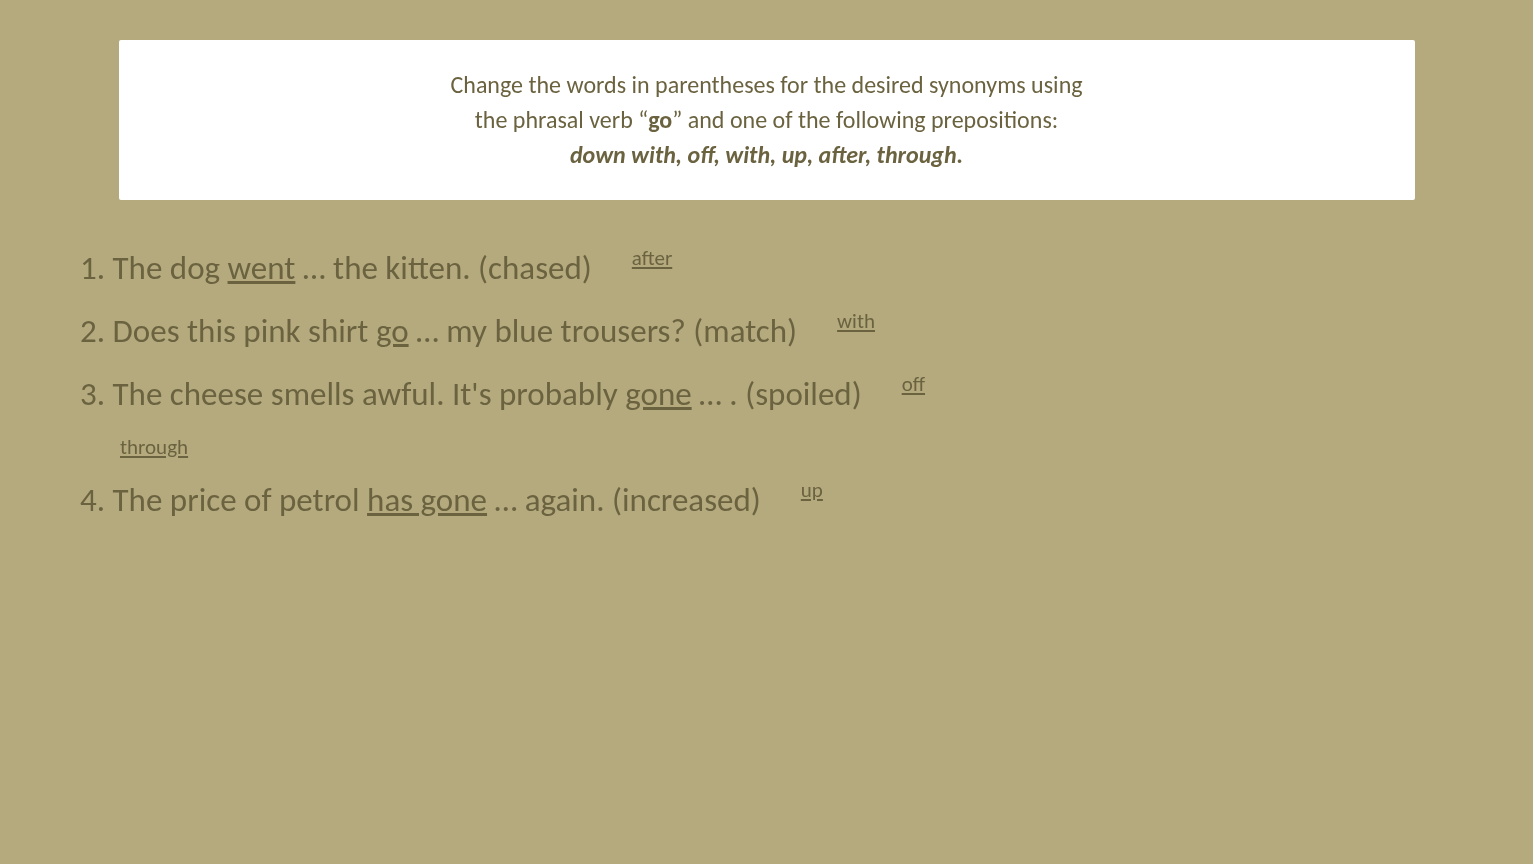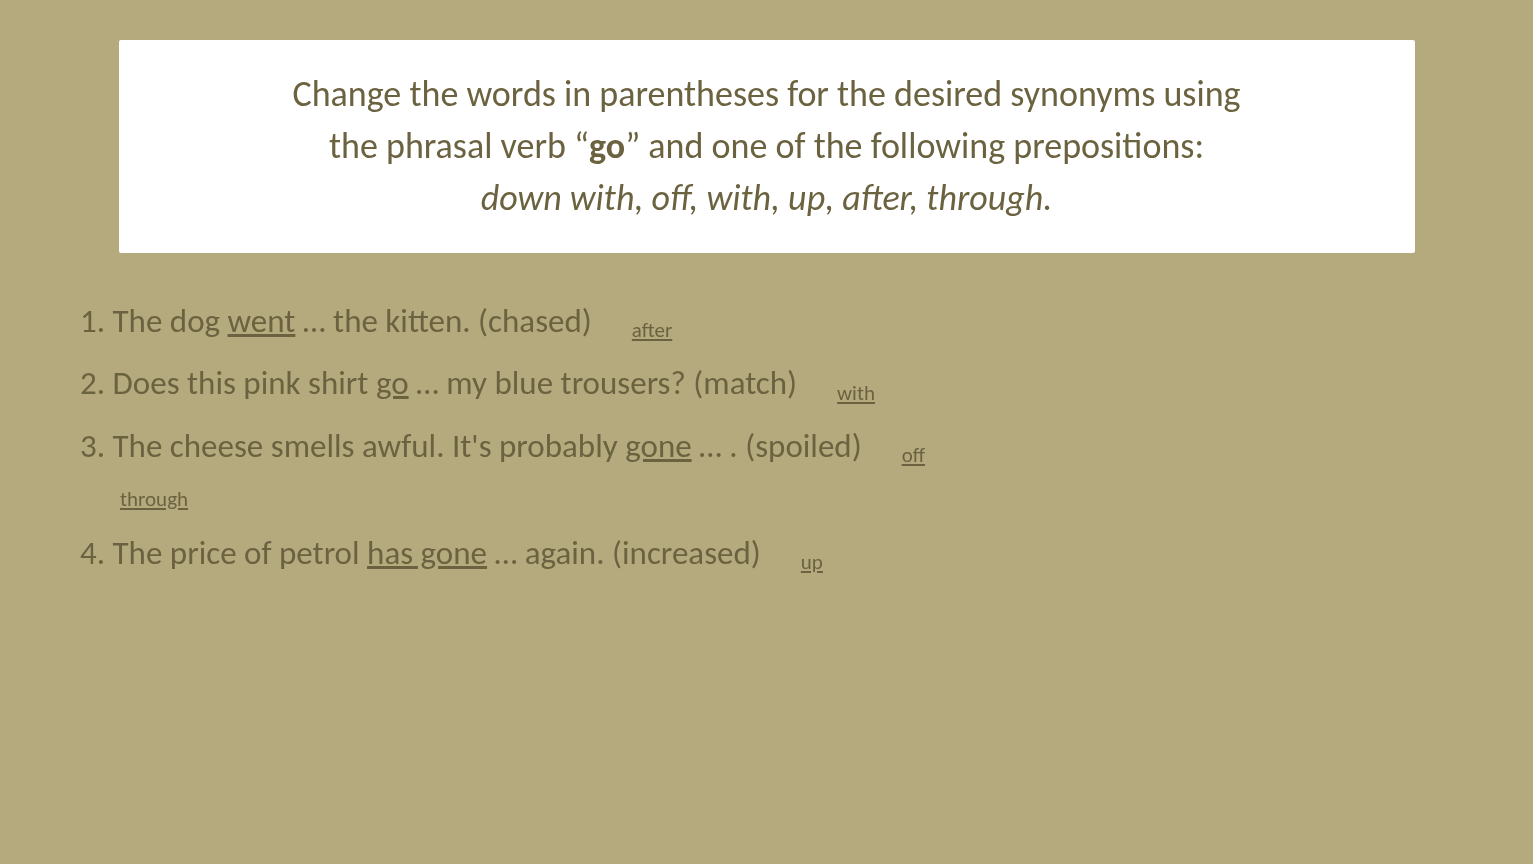--- a/index.html
+++ b/index.html
@@ -25,50 +25,50 @@
       border: 2px solid #b5aa7e;
       border-radius: 4px;
       padding: 28px 50px;
       margin: 18px auto 40px auto;
       text-align: center;
       max-width: 1300px;
       width: 100%;
     }
 
     .instruction-text {
-      font-size: 36px;
+      font-size: 24px;
       color: #6b6340;
       line-height: 1.45;
       font-weight: 400;
     }
 
     .instruction-text .bold-go {
       font-weight: 700;
     }
 
     .instruction-text .italic-bold {
       font-style: italic;
-      font-weight: 400;
+      font-weight: 700;
       color: #6b6340;
     }
 
     .sentences-container {
       width: 100%;
       display: flex;
       flex-direction: column;
       gap: 10px;
       padding-left: 20px;
     }
 
     .sentence-row {
       font-size: 33px;
       color: #6b6340;
       line-height: 1.6;
       display: flex;
-      align-items: flex-end;
+      align-items: flex-start;
       gap: 0;
     }
 
     .sentence-text {
       flex: 0 0 auto;
     }
 
     .answer {
       text-decoration: underline;
       margin-left: 40px;

